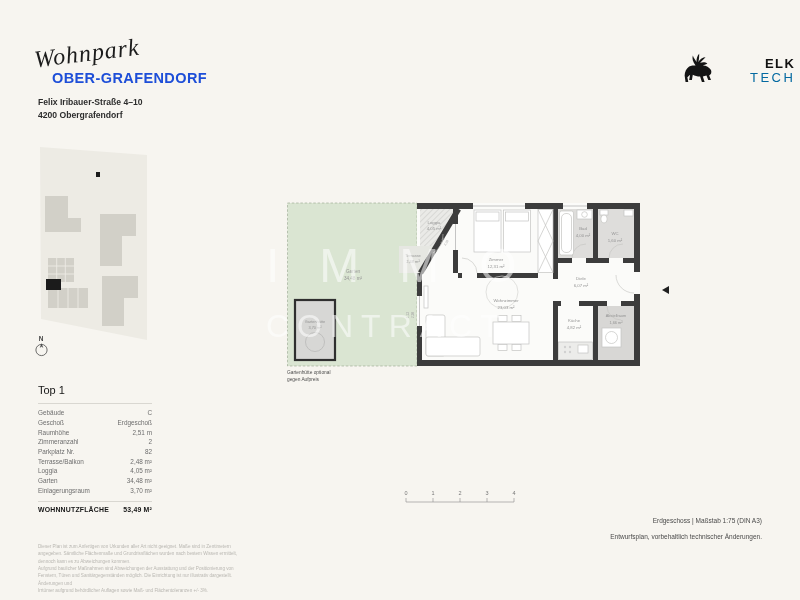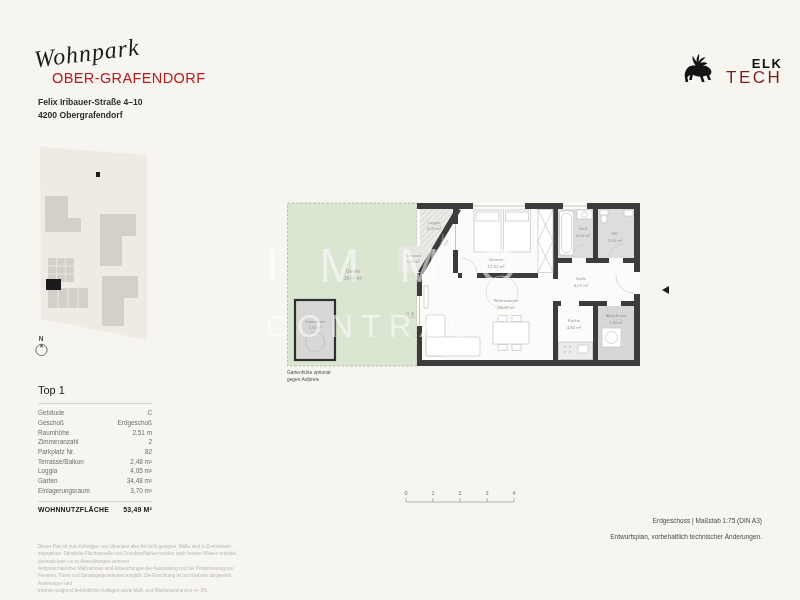--- a/index.html
+++ b/index.html
@@ -7,30 +7,30 @@
     width:800px;height:600px;overflow:hidden;position:relative;
     background:#f7f5f0;
     font-family:"Liberation Sans",sans-serif;
     color:#3a3a3a;
   }
   .abs{position:absolute;white-space:nowrap;}
 
   
   .script-logo{left:34px;top:40px;font-family:"Liberation Serif",serif;font-style:italic;
     font-size:24px;color:#1c1c1c;transform:rotate(-7deg);letter-spacing:1px;}
-  .project-name{left:52px;top:70px;font-size:14.5px;font-weight:normal;color:#b91c1c;letter-spacing:.4px;}
+  .project-name{left:52px;top:70px;font-size:14.5px;font-weight:bold;color:#1d4ed8;letter-spacing:.4px;}
   .addr{left:38px;font-size:8.6px;font-weight:bold;color:#2d2d2d;}
   .addr1{top:97px;} .addr2{top:110px;}
 
   
   .brand{left:681px;top:52px;display:flex;align-items:center;text-align:right;}
   .brand svg{display:block;}
   .brand-text{margin-left:5px;line-height:14px;}
   .brand-top{font-size:13px;font-weight:bold;letter-spacing:1.5px;color:#111;}
-  .brand-bottom{font-size:17px;letter-spacing:2.5px;color:#7f1d1d;}
+  .brand-bottom{font-size:13px;letter-spacing:2.5px;color:#0369a1;margin-left:24px;}
 
   
   .compass{left:32px;top:335px;width:18px;text-align:center;}
   .compass .n{font-size:6.5px;font-weight:bold;color:#444;display:block;}
 
   
   .wm{color:rgba(255,255,255,0.55);z-index:6;pointer-events:none;font-weight:400;}
   .wm1{left:266px;top:238px;font-size:48px;letter-spacing:40px;}
   .wm2{left:266px;top:308px;font-size:32px;letter-spacing:8px;}
 

